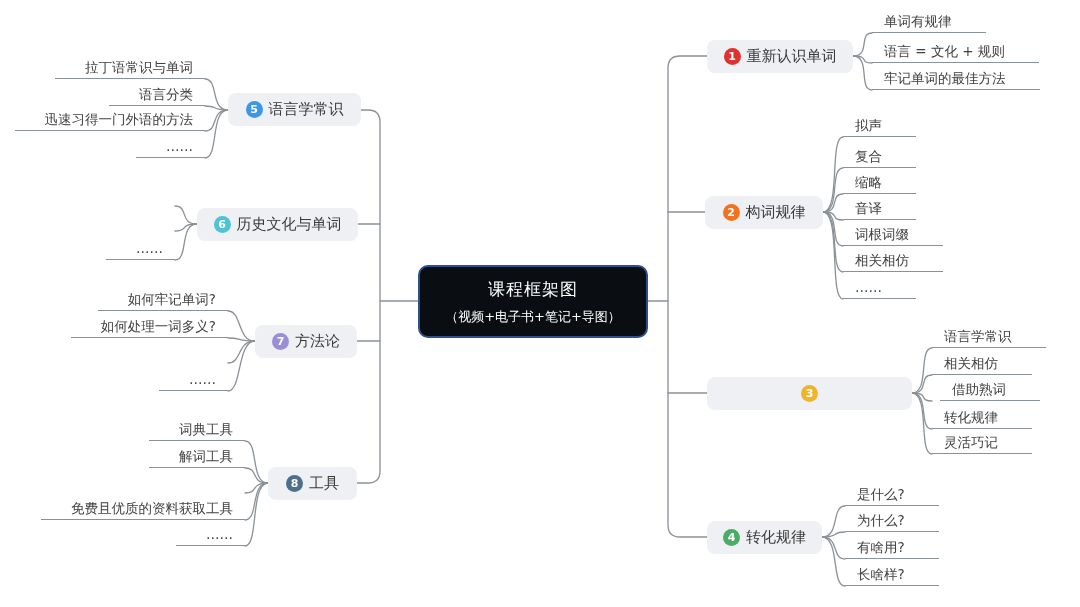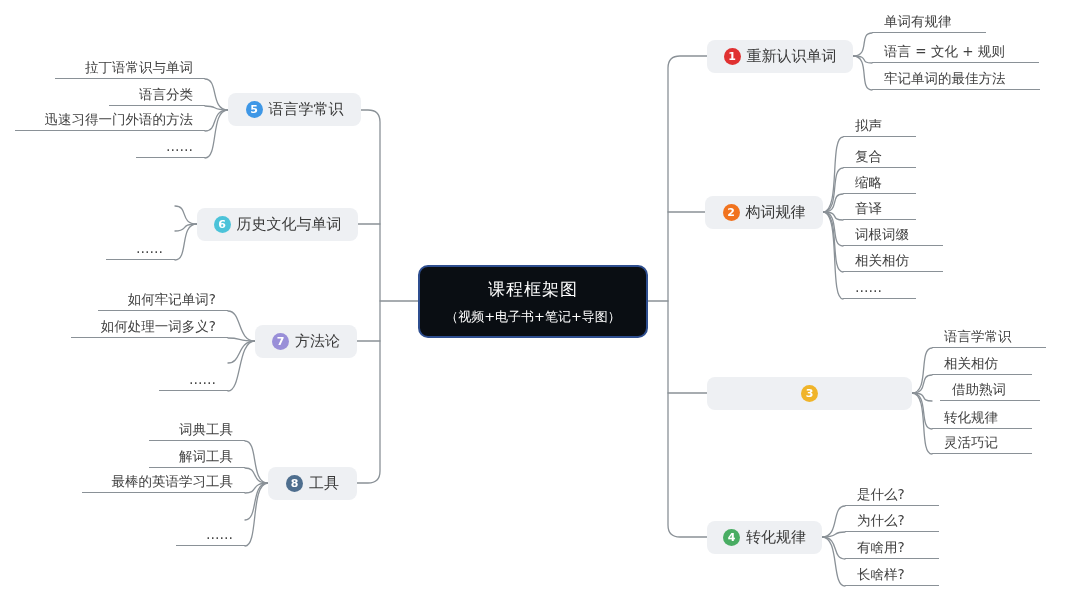--- a/index.html
+++ b/index.html
@@ -181,16 +181,16 @@
   <div class="leaf l" style="right:875px;top:136px">……</div>
 
   <div class="leaf l" style="right:905px;top:238px">……</div>
 
   <div class="leaf l" style="right:852px;top:289px">如何牢记单词?</div>
   <div class="leaf l" style="right:852px;top:316px">如何处理一词多义?</div>
   <div class="leaf l" style="right:852px;top:369px">……</div>
 
   <div class="leaf l" style="right:835px;top:419px">词典工具</div>
   <div class="leaf l" style="right:835px;top:446px">解词工具</div>
-  <div class="leaf l" style="right:835px;top:471px">最棒的英语学习工具</div>
+  <div class="leaf l" style="right:835px;top:498px">免费且优质的资料获取工具</div>
   <div class="leaf l" style="right:835px;top:524px">……</div>
 
 </div>
 
 </body></html>

